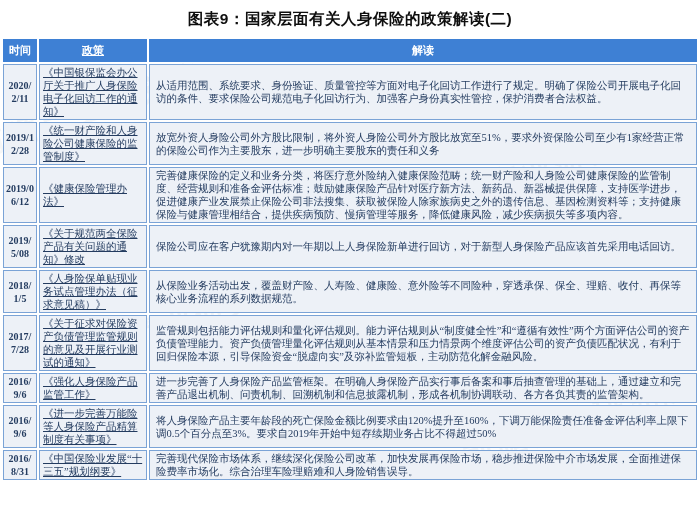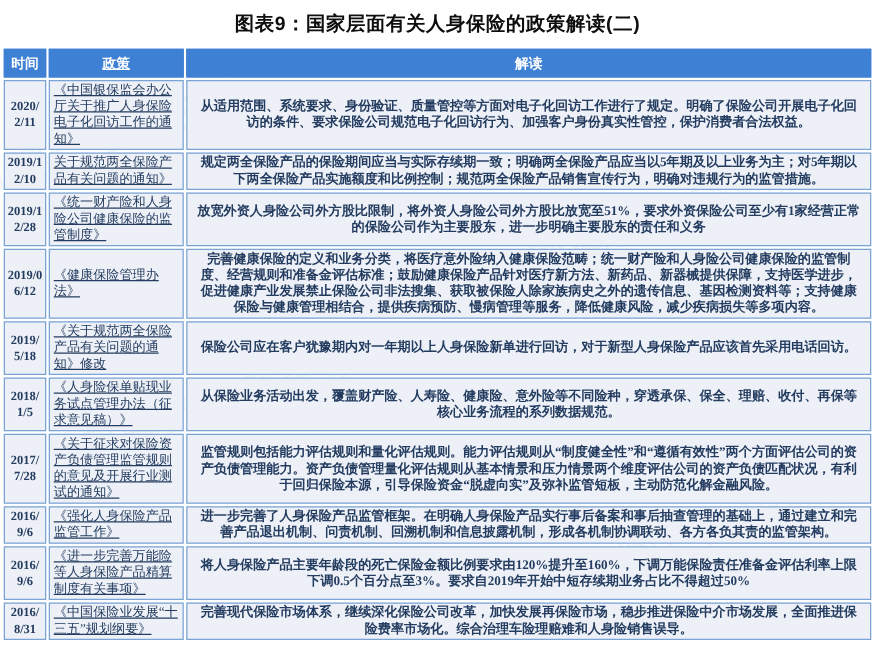--- a/index.html
+++ b/index.html
@@ -38,21 +38,21 @@
   }
   td {
     background:#edf1f7; border:1px solid #7aa3d6;
     color:#243c60; font-size:10.5px; line-height:13px;
     vertical-align:middle; word-break:break-all;
   }
   th.col-date, td.cell-date { width:34px; }
   th.col-policy, td.cell-policy { width:108px;text-decoration:underline; }
   td.cell-date  { text-align:center; font-weight:bold; font-size:10px; padding:1px 1px; }
   td.cell-policy{ padding:1px 3px; text-align:left; }
-  td.cell-interp{ padding:1px 6px; text-align:center;font-weight:bold; }
+  td.cell-interp{ padding:1px 6px; text-align:left; }
 </style>
 </head>
 <body>
 
 <div class="page">
 
   <div class="wm-layer" id="wm-layer">
       <span class="wm" style="left: -30px; top: 90px;">前瞻产业研究院</span>
       <span class="wm" style="left: 420px; top: 150px;">前瞻产业研究院</span>
       <span class="wm" style="left: 60px; top: 300px;">前瞻产业研究院</span>
@@ -69,40 +69,35 @@
         <th class="col-interp">解读</th>
       </tr>
     </thead>
     <tbody id="table-body">
     <tr>
       <td class="cell-date">2020/2/11</td>
       <td class="cell-policy">《中国银保监会办公厅关于推广人身保险电子化回访工作的通知》</td>
       <td class="cell-interp">从适用范围、系统要求、身份验证、质量管控等方面对电子化回访工作进行了规定。明确了保险公司开展电子化回访的条件、要求保险公司规范电子化回访行为、加强客户身份真实性管控，保护消费者合法权益。</td>
     </tr>
 
-    <tr>
-      <td class="cell-date">2019/12/10</td>
-      <td class="cell-policy">关于规范两全保险产品有关问题的通知》</td>
-      <td class="cell-interp">规定两全保险产品的保险期间应当与实际存续期一致；明确两全保险产品应当以5年期及以上业务为主；对5年期以下两全保险产品实施额度和比例控制；规范两全保险产品销售宣传行为，明确对违规行为的监管措施。</td>
-    </tr>
 
     <tr>
       <td class="cell-date">2019/12/28</td>
       <td class="cell-policy">《统一财产险和人身险公司健康保险的监管制度》</td>
       <td class="cell-interp">放宽外资人身险公司外方股比限制，将外资人身险公司外方股比放宽至51%，要求外资保险公司至少有1家经营正常的保险公司作为主要股东，进一步明确主要股东的责任和义务</td>
     </tr>
 
     <tr>
       <td class="cell-date">2019/06/12</td>
       <td class="cell-policy">《健康保险管理办法》</td>
       <td class="cell-interp">完善健康保险的定义和业务分类，将医疗意外险纳入健康保险范畴；统一财产险和人身险公司健康保险的监管制度、经营规则和准备金评估标准；鼓励健康保险产品针对医疗新方法、新药品、新器械提供保障，支持医学进步，促进健康产业发展禁止保险公司非法搜集、获取被保险人除家族病史之外的遗传信息、基因检测资料等；支持健康保险与健康管理相结合，提供疾病预防、慢病管理等服务，降低健康风险，减少疾病损失等多项内容。</td>
     </tr>
 
     <tr>
-      <td class="cell-date">2019/5/18</td>
+      <td class="cell-date">2019/5/08</td>
       <td class="cell-policy">《关于规范两全保险产品有关问题的通知》修改</td>
       <td class="cell-interp">保险公司应在客户犹豫期内对一年期以上人身保险新单进行回访，对于新型人身保险产品应该首先采用电话回访。</td>
     </tr>
 
     <tr>
       <td class="cell-date">2018/1/5</td>
       <td class="cell-policy">《人身险保单贴现业务试点管理办法（征求意见稿）》</td>
       <td class="cell-interp">从保险业务活动出发，覆盖财产险、人寿险、健康险、意外险等不同险种，穿透承保、保全、理赔、收付、再保等核心业务流程的系列数据规范。</td>
     </tr>
 

